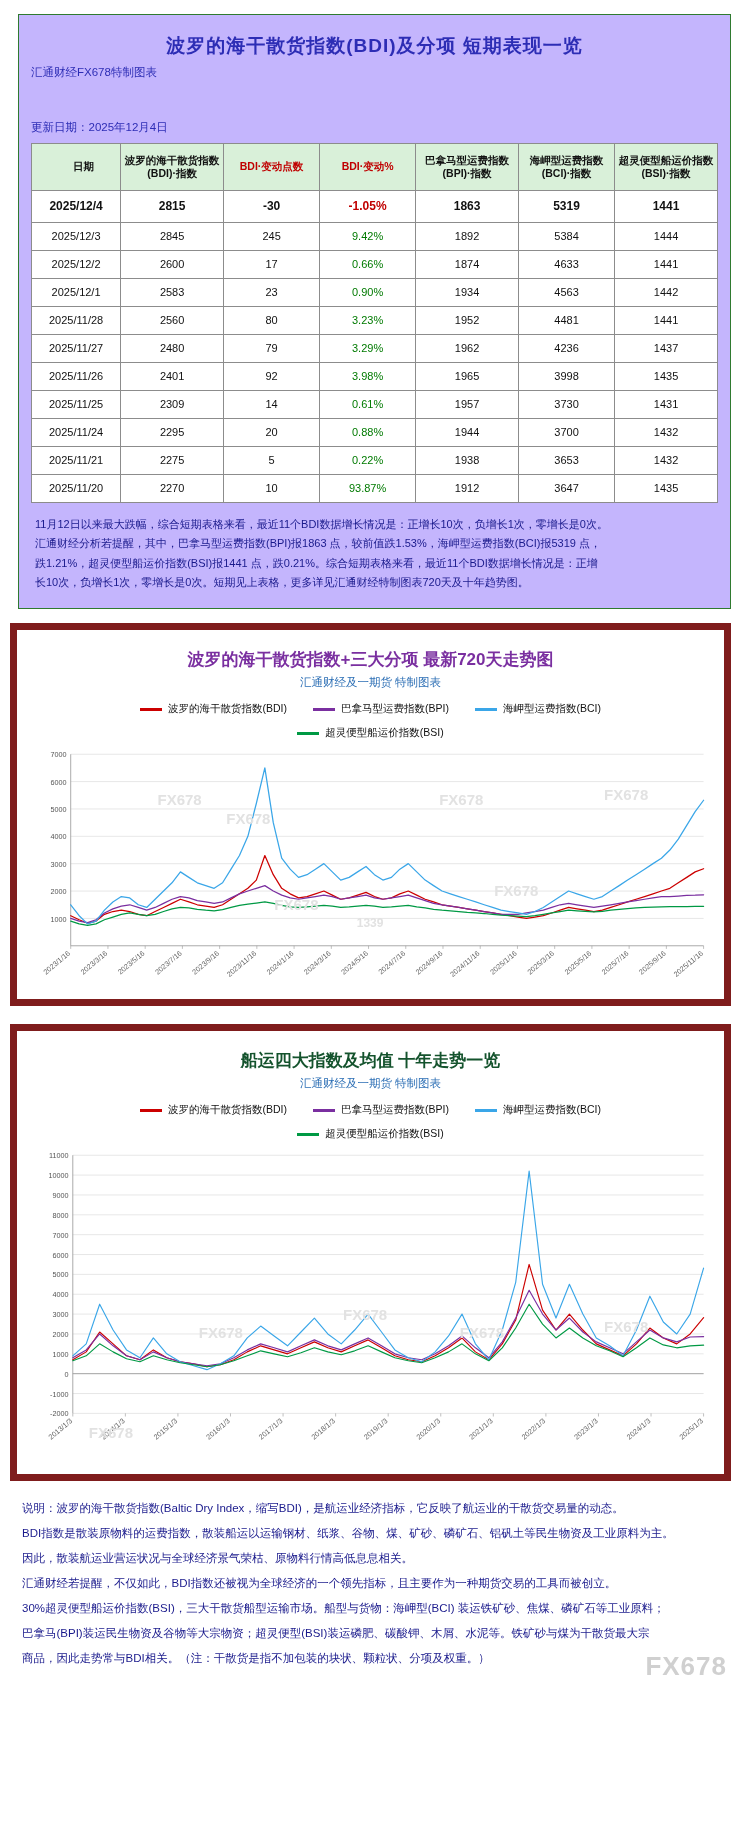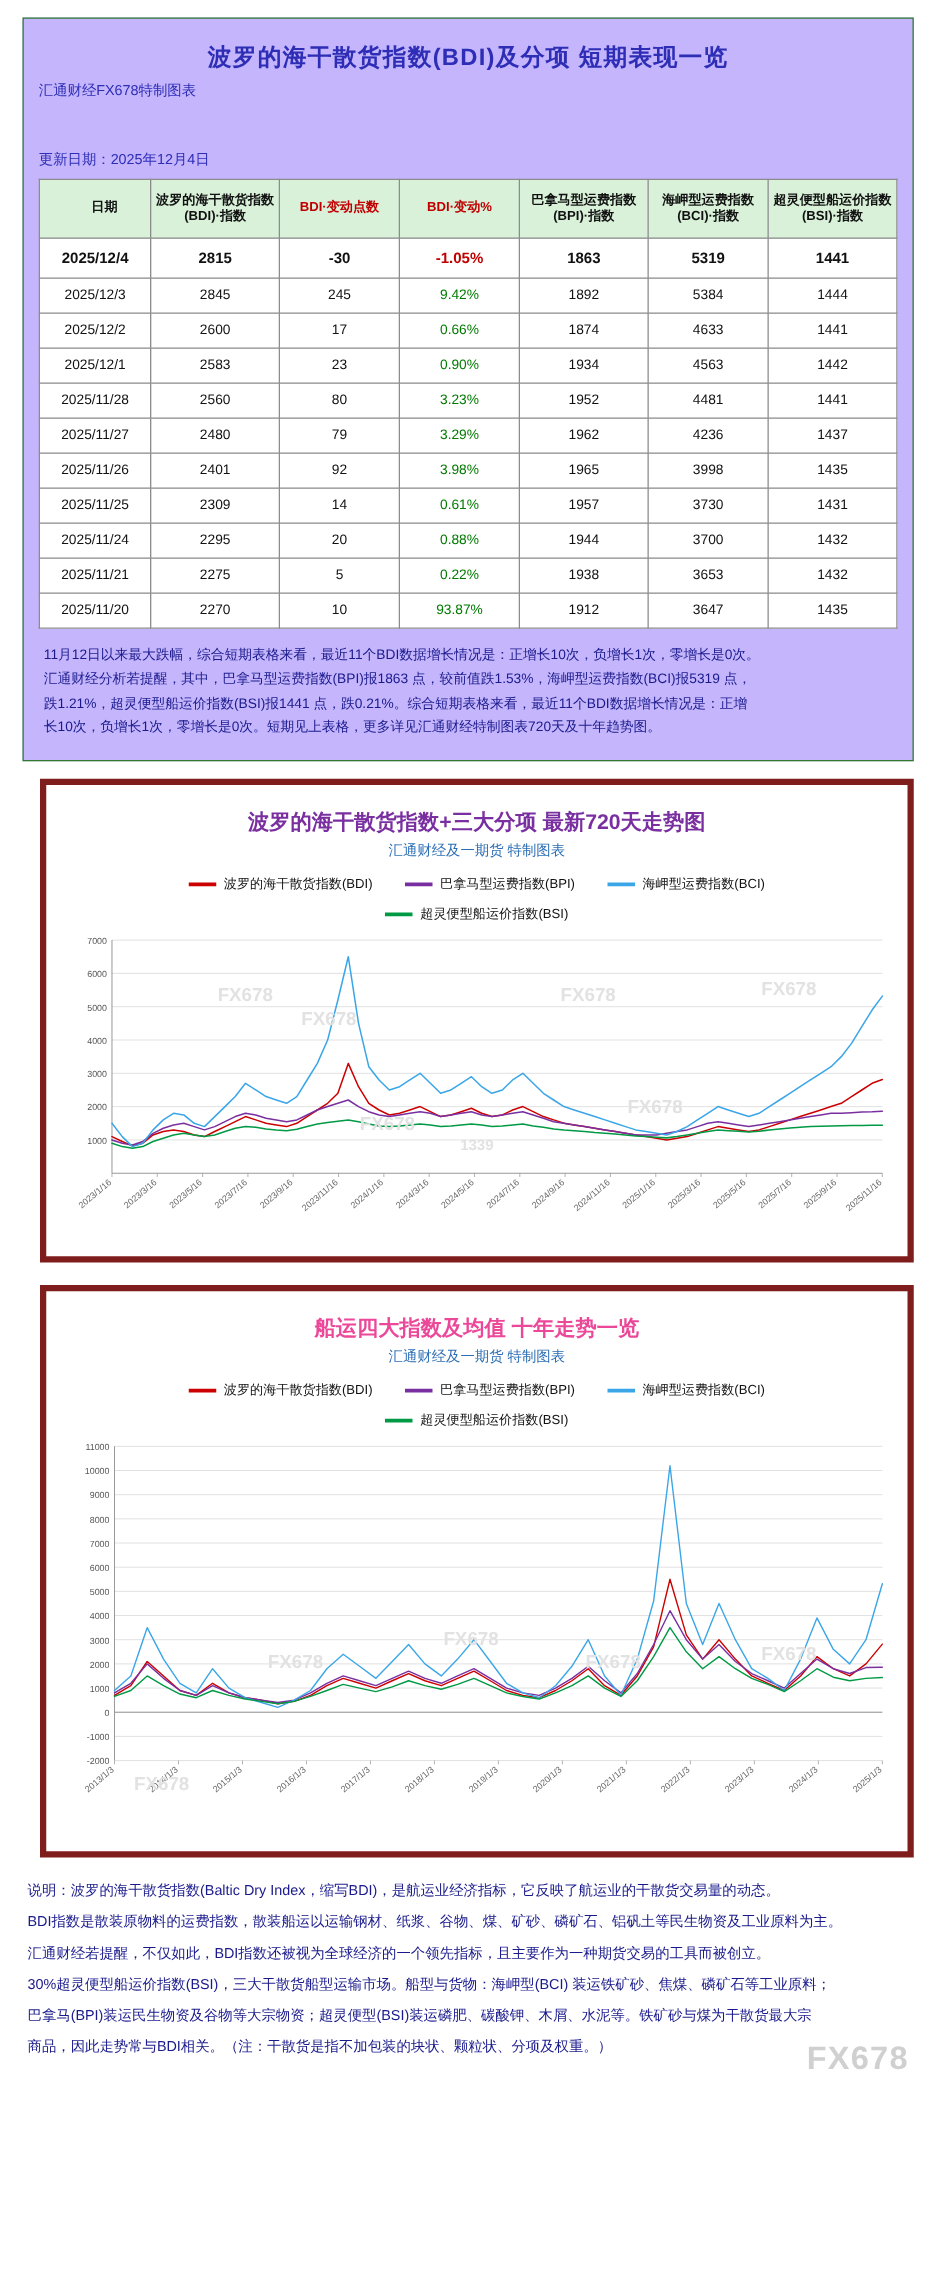--- a/index.html
+++ b/index.html
@@ -66,35 +66,35 @@
     font-size:11px;
     line-height:1.75;
     color:#1a1a8c;
     padding:12px 4px 4px 4px;
     text-indent:0;
   }
   .note p{margin:0;}
 
   
   .chart-panel{
-    margin:14px 18px 0 32px;
-    border:5px solid #7f1d1d;
+    margin:14px 18px 0 10px;
+    border:7px solid #7f1d1d;
     background:#ffffff;
     box-sizing:border-box;
-    padding:14px 10px 26px 10px;
+    padding:14px 10px 12px 10px;
     position:relative;
   }
   .c-title{
     text-align:center;
     font-size:17px;
     font-weight:bold;
     color:#7a2fa0;
     padding:4px 0 2px 0;
   }
-  .c-title.b{color:#ec4899;}
+  .c-title.b{color:#14532d;}
   .c-sub{
     text-align:center;
     font-size:11.5px;
     color:#2d6fb5;
     padding:2px 0 6px 0;
   }
   .legend{
     display:flex;
     flex-wrap:wrap;
     justify-content:center;
@@ -450,20 +450,21 @@
       <span class="wm" style="left:46%;top:50%;">FX678</span>
       <span class="wm" style="left:63%;top:56%;">FX678</span>
       <span class="wm" style="left:84%;top:54%;">FX678</span>
       <span class="wm" style="left:9%;top:88%;">FX678</span>
     </div>
   </div>
 
   <div class="foot">
       <p>说明：波罗的海干散货指数(Baltic Dry Index，缩写BDI)，是航运业经济指标，它反映了航运业的干散货交易量的动态。</p>
       <p>BDI指数是散装原物料的运费指数，散装船运以运输钢材、纸浆、谷物、煤、矿砂、磷矿石、铝矾土等民生物资及工业原料为主。</p>
+      <p>因此，散装航运业营运状况与全球经济景气荣枯、原物料行情高低息息相关。</p>
       <p>汇通财经若提醒，不仅如此，BDI指数还被视为全球经济的一个领先指标，且主要作为一种期货交易的工具而被创立。</p>
       <p>30%超灵便型船运价指数(BSI)，三大干散货船型运输市场。船型与货物：海岬型(BCI) 装运铁矿砂、焦煤、磷矿石等工业原料；</p>
       <p>巴拿马(BPI)装运民生物资及谷物等大宗物资；超灵便型(BSI)装运磷肥、碳酸钾、木屑、水泥等。铁矿砂与煤为干散货最大宗</p>
       <p>商品，因此走势常与BDI相关。（注：干散货是指不加包装的块状、颗粒状、分项及权重。）</p>
     </div>
   <div class="brand">FX678</div>
 
 </div>
 
 </body></html>

